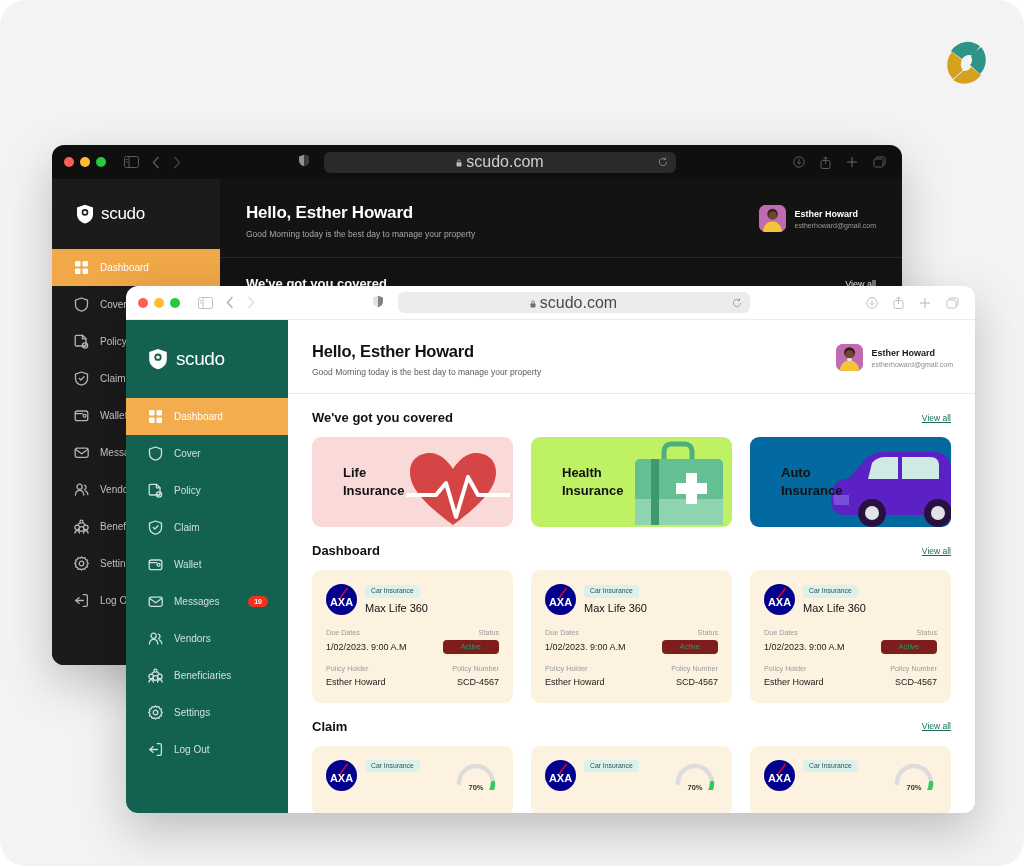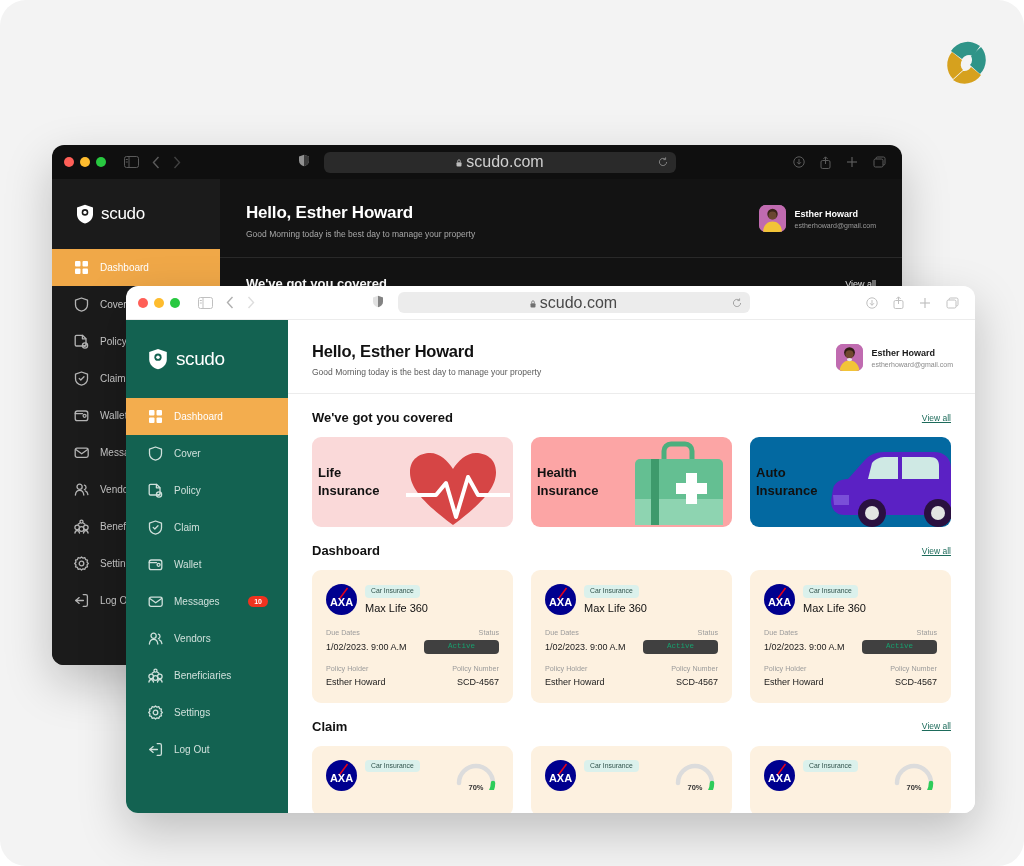--- a/index.html
+++ b/index.html
@@ -131,21 +131,21 @@
     padding: 16px 24px 12px 24px;
   }
   .sec-title { font-size: 13px; font-weight: bold; color: #111; }
   .viewall { font-size: 8.5px; color: #1d6b5b; text-decoration: underline; }
 
   
   .cover-row { display: flex; gap: 18px; padding: 0 24px; }
   .cover-card {
     flex: 1; height: 90px; border-radius: 9px;
     position: relative; overflow: hidden;
-    display: flex; align-items: center; padding-left: 6px;
+    display: flex; align-items: center; padding-left: 31px;
   }
   .cover-label {
     font-size: 13px; font-weight: bold; color: #111;
     line-height: 1.35; position: relative; z-index: 2;
   }
   .cover-art { position: absolute; right: 0; bottom: 0; z-index: 1; }
 
   
   .policy-row { display: flex; gap: 18px; padding: 0 24px; }
   .policy-card {
@@ -160,23 +160,23 @@
     font-size: 6.8px; border-radius: 4px;
     padding: 3px 6px; align-self: flex-start; line-height: 1;
   }
   .pc-name { font-size: 11px; font-weight: normal; color: #111; }
   .pc-grid { margin-top: 13px; }
   .pc-line { display: flex; justify-content: space-between; align-items: center; }
   .pc-line.lbl { margin-top: 10px; }
   .pc-lbl { font-size: 7.2px; color: #9b9b9b; }
   .pc-val { font-size: 9px; color: #1a1a1a; margin-top: 4px; }
   .pill {
-    background: #404040; color: #17a06e;
+    background: #7f1d1d; color: #17a06e;
     font-size: 7.5px; border-radius: 4px;
-    padding: 3px 24px; line-height: 1; margin-top: 3px; font-family: Liberation Mono, monospace;
+    padding: 3px 18px; line-height: 1; margin-top: 3px;
   }
 
   
   .claim-row { display: flex; gap: 18px; padding: 0 24px; }
   .claim-card {
     flex: 1; background: #fdf1e0; border-radius: 9px;
     padding: 14px; height: 70px;
     display: flex; align-items: flex-start; justify-content: space-between;
   }
   .cc-left { display: flex; align-items: center; gap: 8px; }
@@ -657,21 +657,21 @@
           <div class="cover-card" style="background:#fad9d9">
             <div class="cover-label">
               <span>Life</span><br><span>Insurance</span>
             </div>
             <svg class="cover-art" width="115" height="90" viewBox="0 0 115 90">
               <path d="M55 88 C20 62 12 48 12 35 C12 22 22 16 32 16 C42 16 50 24 55 32 C60 24 68 16 78 16 C88 16 98 22 98 35 C98 48 90 62 55 88 Z" fill="#d64545"></path>
               <polyline points="8,58 38,58 48,46 58,80 70,40 80,58 112,58" fill="none" stroke="#ffffff" stroke-width="4" stroke-linejoin="round"></polyline>
             </svg>
           </div>
 
-          <div class="cover-card" style="background:#fca5a5">
+          <div class="cover-card" style="background:#bef264">
             <div class="cover-label">
               <span>Health</span><br><span>Insurance</span>
             </div>
             <svg class="cover-art" width="105" height="90" viewBox="0 0 105 90">
               <path d="M37 22 V14 a7 7 0 0 1 7-7 h14 a7 7 0 0 1 7 7 v8" fill="none" stroke="#4caf7d" stroke-width="5"></path>
               <rect x="8" y="22" width="88" height="66" rx="5" fill="#64bf92"></rect>
               <rect x="8" y="62" width="88" height="26" fill="#8ed4b1"></rect>
               <rect x="24" y="22" width="8" height="66" fill="#3e9a6c"></rect>
               <path d="M59 36 h11 v10 h10 v11 h-10 v10 h-11 v-10 h-10 v-11 h10 Z" fill="#ffffff"></path>
             </svg>

